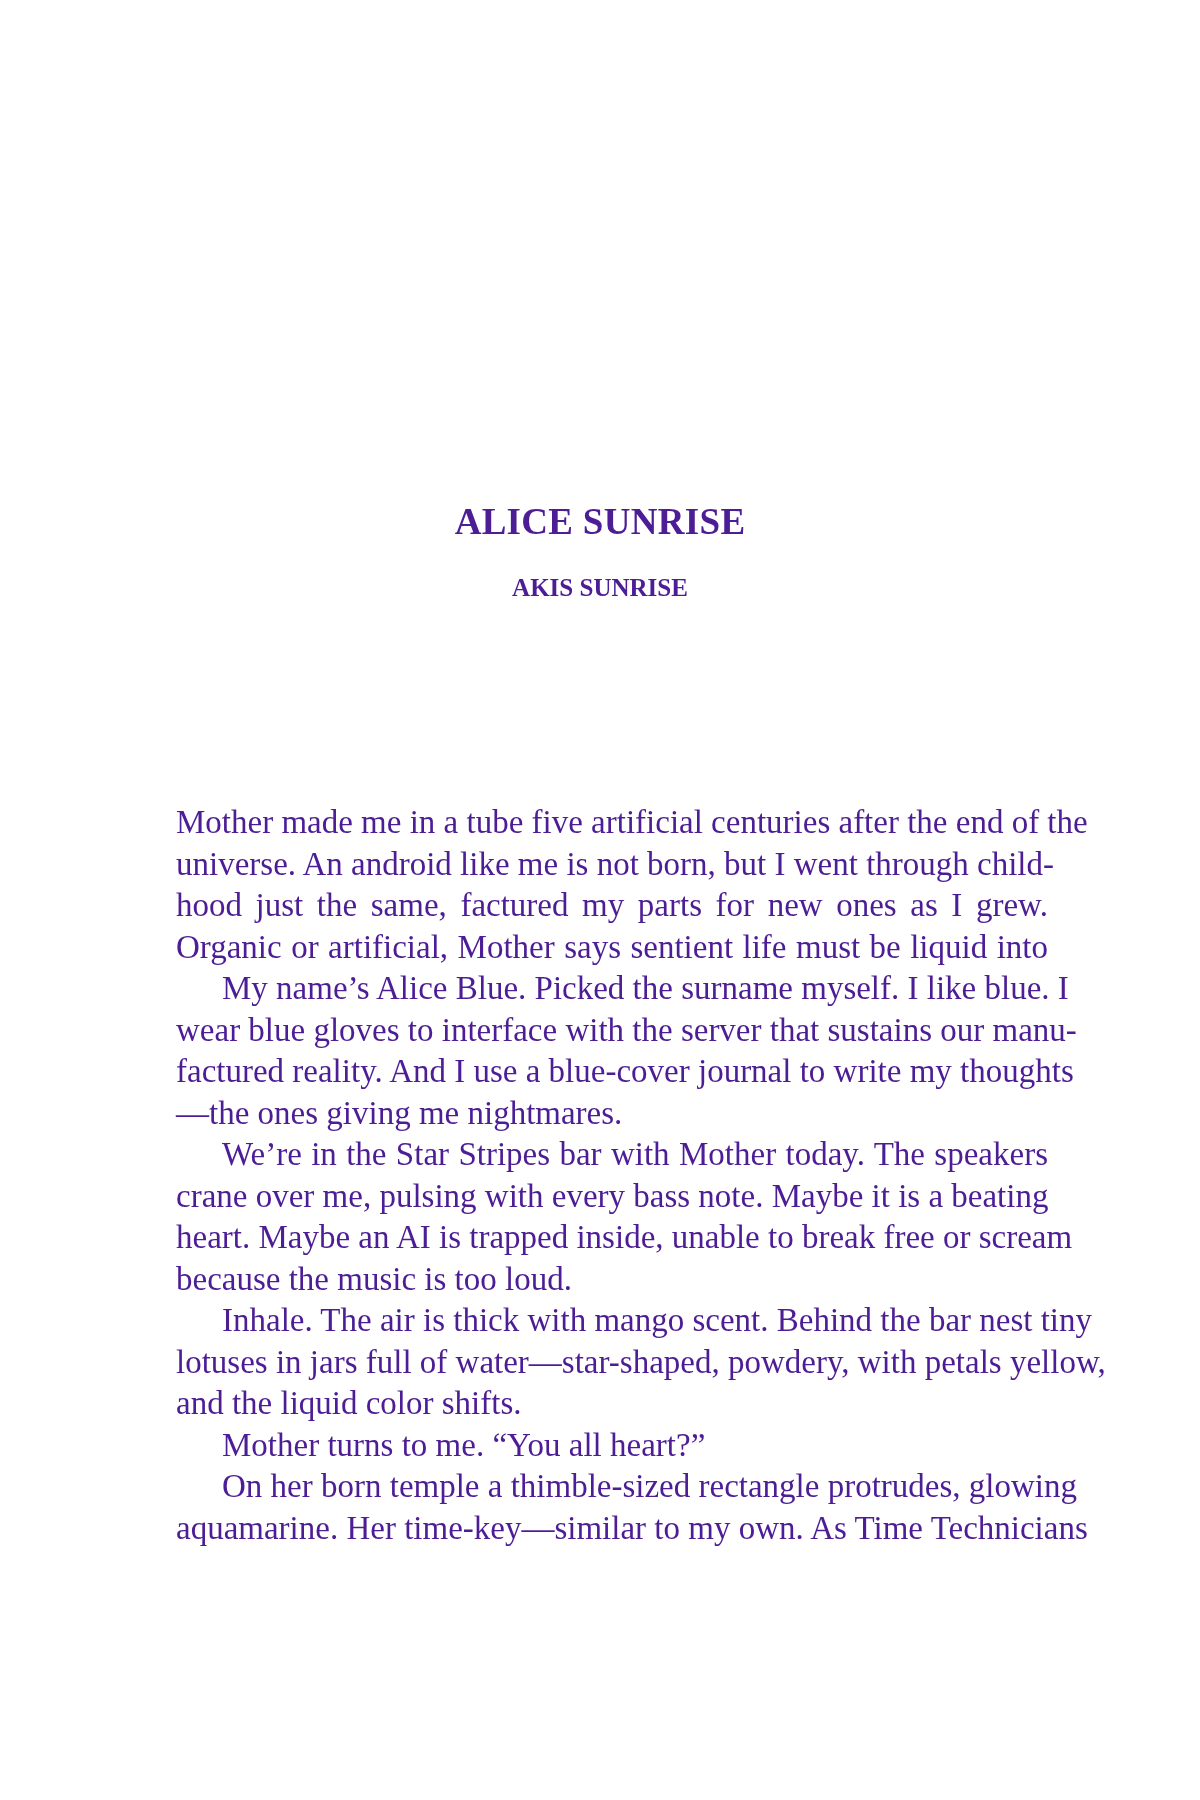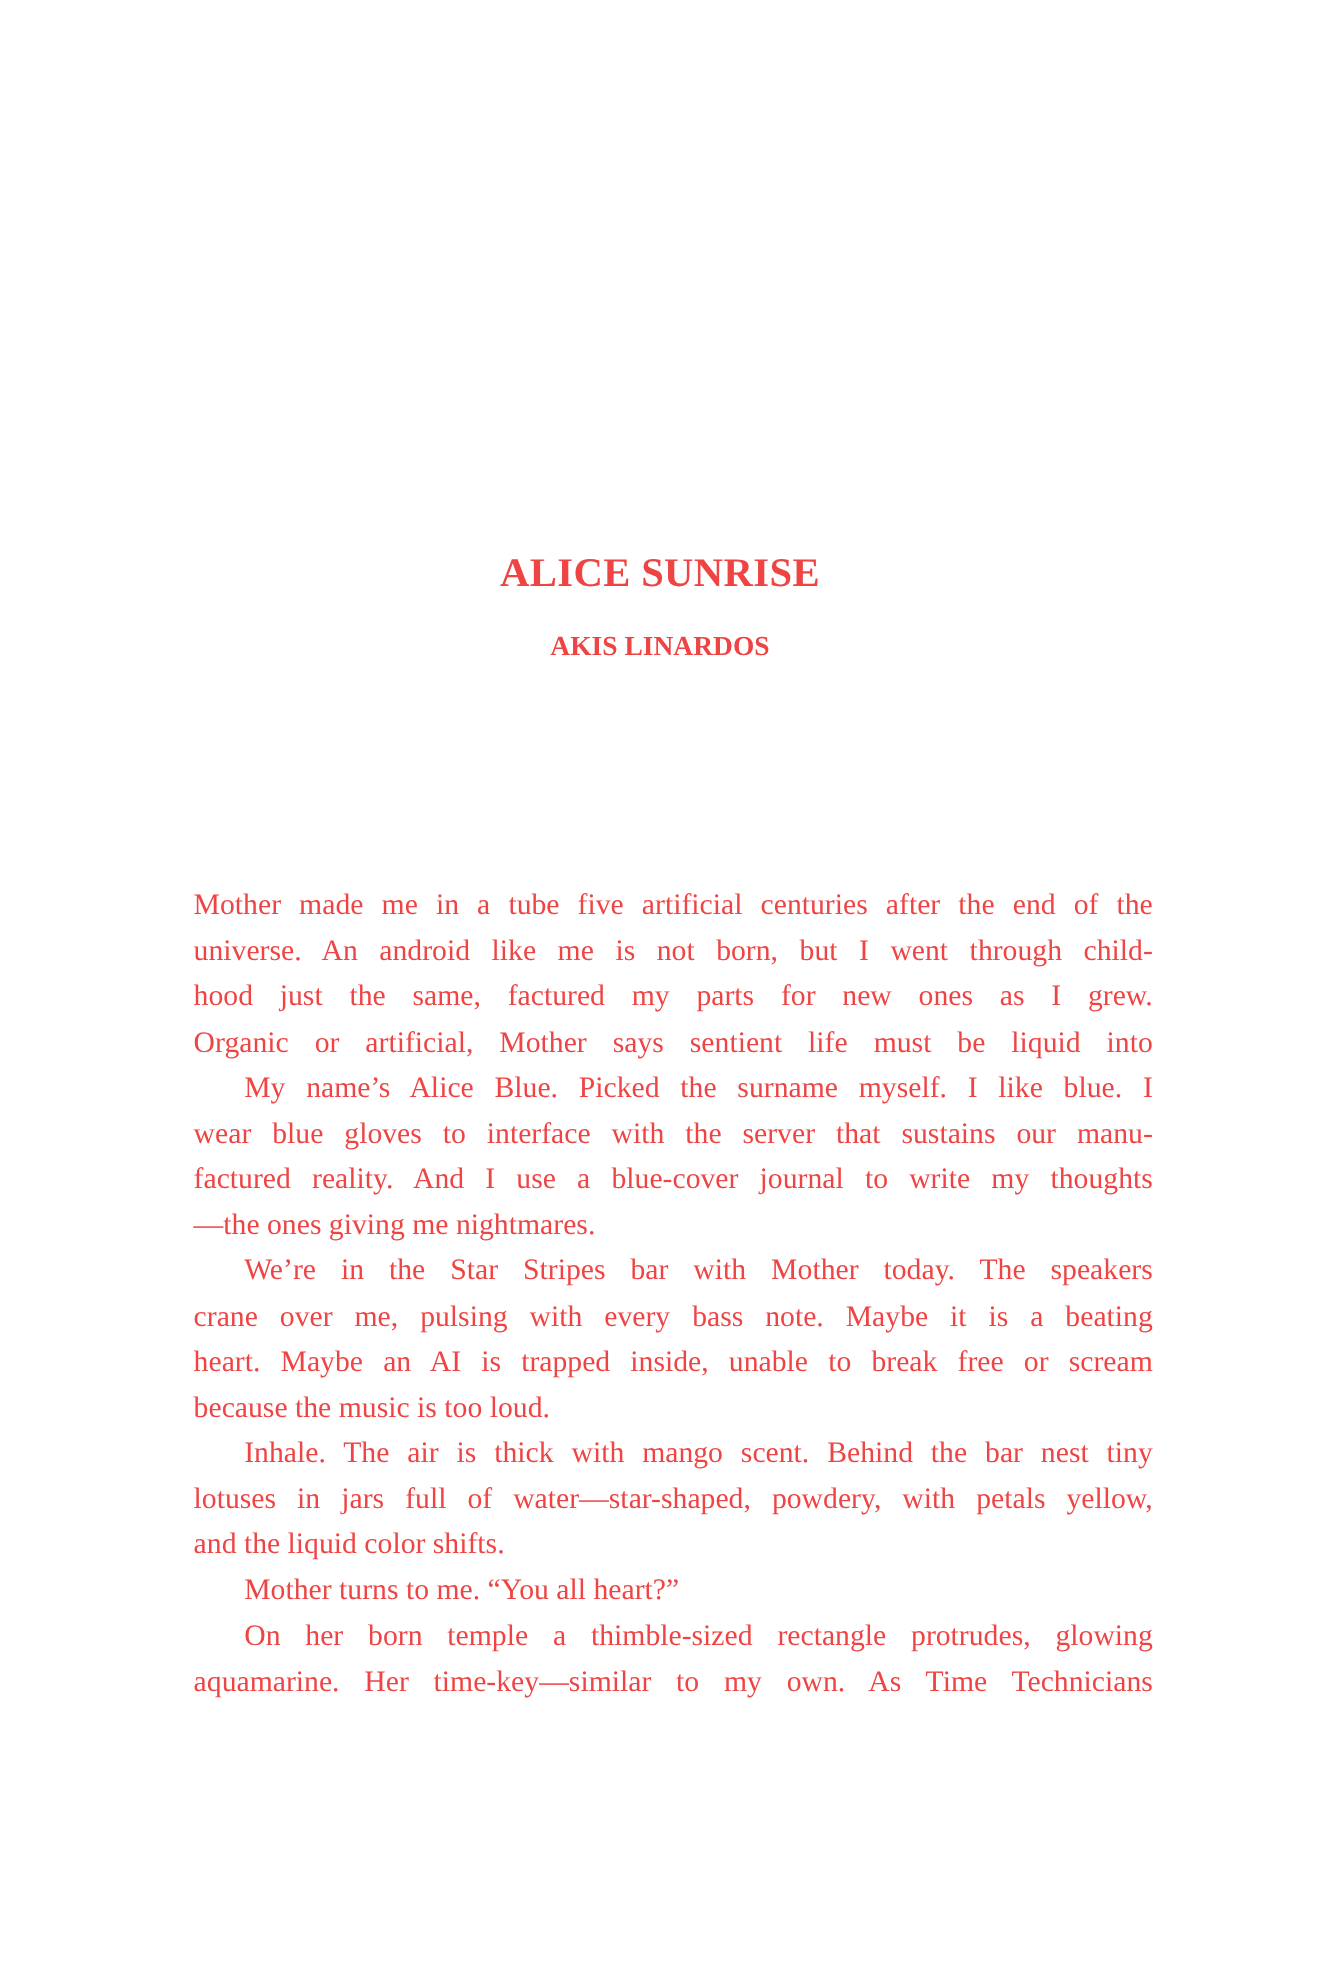--- a/index.html
+++ b/index.html
@@ -1,30 +1,30 @@
 <!DOCTYPE html>
 <html><head>
 <meta charset="utf-8">
 <style>
   html, body { margin: 0; padding: 0; background: #ffffff; }
   body { width: 1200px; height: 1800px; position: relative; overflow: hidden; }
-  .page { position: absolute; left: 0; top: 0; width: 1200px; height: 1800px; background: #fff; color: #ef4444; font-family: "Liberation Serif", "DejaVu Serif", serif; }
+  .page { position: absolute; left: 0; top: 0; width: 1200px; height: 1800px; background: #fff; color: #4c1d95; font-family: "Liberation Serif", "DejaVu Serif", serif; }
   .title { position: absolute; left: 0; width: 1200px; top: 500px; text-align: center; font-weight: bold; font-size: 37px; letter-spacing: 0.3px; line-height: 44px; margin: 0; }
   .author { position: absolute; left: 0; width: 1200px; top: 572px; text-align: center; font-weight: bold; font-size: 25px; line-height: 32px; margin: 0; }
-  .body { position: absolute; left: 176px; top: 802px; width: 872px; font-size: 27px; }
+  .body { position: absolute; left: 176px; top: 802px; width: 872px; font-size: 33px; }
   .line { height: 41.5px; line-height: 41.5px; white-space: nowrap; text-align: justify; text-align-last: justify; overflow: visible; }
   .line.last { text-align-last: left; }
   .line.indent { padding-left: 46px; }
 </style>
 </head>
 <body>
 
 <div class="page">
   <h1 class="title">ALICE SUNRISE</h1>
-  <h2 class="author">AKIS LINARDOS</h2>
+  <h2 class="author">AKIS SUNRISE</h2>
 
   <div class="body">
 
     <div>
       <div class="line">Mother made me in a tube five artificial centuries after the end of the</div>
       <div class="line">universe. An android like me is not born, but I went through child-</div>
       <div class="line">hood just the same, factured my parts for new ones as I grew.</div>
       <div class="line">Organic or artificial, Mother says sentient life must be liquid into</div>
     </div>
 

